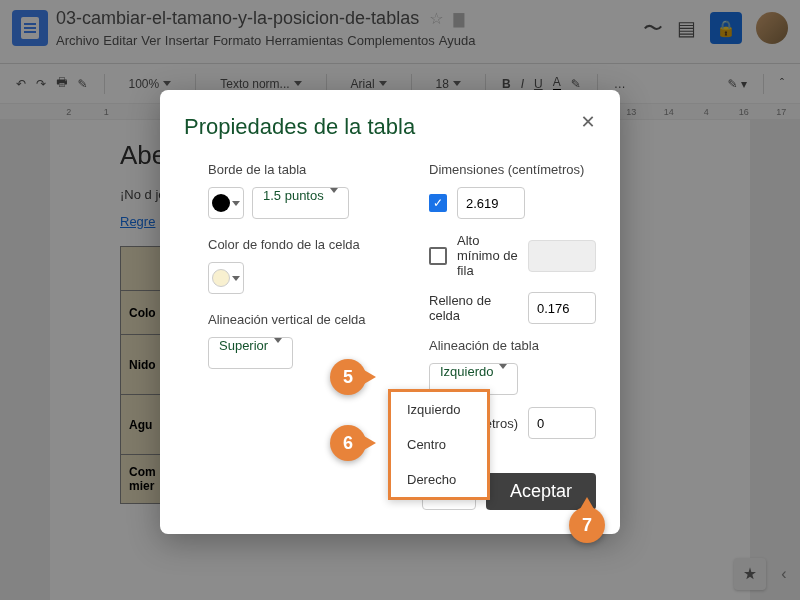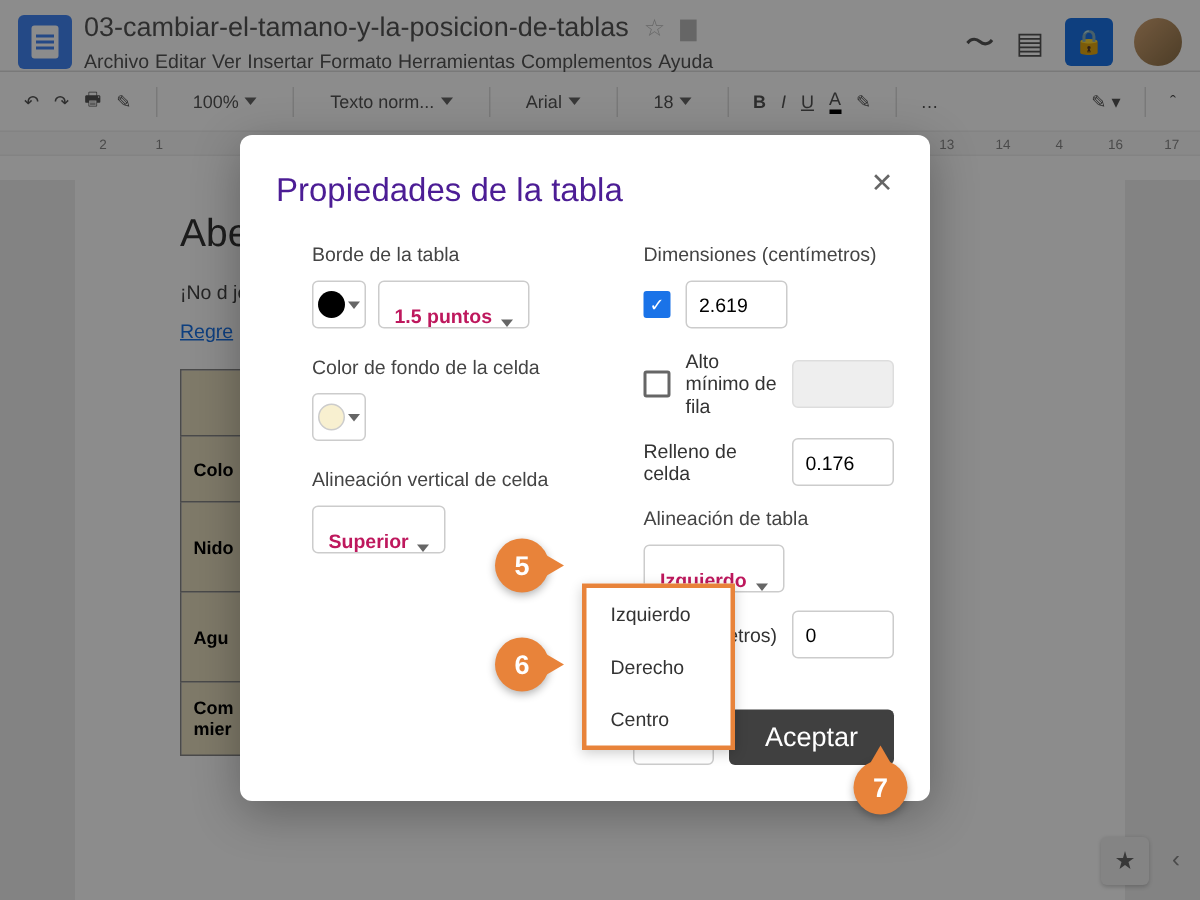--- a/index.html
+++ b/index.html
@@ -1,18 +1,18 @@
 <!DOCTYPE html>
 <html><head>
 <meta charset="utf-8">
 <style>
 * { box-sizing: border-box; margin: 0; padding: 0; font-family: Arial, sans-serif; }
 body { width: 800px; height: 600px; overflow: hidden; position: relative; background: #fff; }
 .overlay { position: absolute; inset: 0; background: rgba(0,0,0,0.45); z-index: 5; }
-.topbar { height: 48px; background: #fff; display: flex; align-items: flex-start; padding: 8px 12px; border-bottom: 1px solid #ddd; position: relative; }
+.topbar { height: 64px; background: #fff; display: flex; align-items: flex-start; padding: 8px 12px; border-bottom: 1px solid #ddd; position: relative; }
 .doc-icon { width: 36px; height: 36px; background: #4285f4; border-radius: 4px; margin-right: 8px; display:flex; align-items:center; justify-content:center; margin-top: 2px;}
 .doc-icon-inner { width: 18px; height: 22px; background: #fff; border-radius: 2px; position: relative; }
 .doc-icon-inner::after { content:''; position:absolute; left:3px; top:6px; width:12px; height:2px; background:#4285f4; box-shadow: 0 4px 0 #4285f4, 0 8px 0 #4285f4; }
 .titlewrap { flex: 1; }
 .doctitle { font-size: 18px; color: #555; display: flex; align-items: center; gap: 10px; }
 .star { color: #bbb; font-size: 16px; }
 .folder { color: #bbb; font-size: 14px; }
 .menurow { display: flex; gap: 4px; color: #555; font-size: 13px; margin-top: 4px; }
 .rightbar { display:flex; align-items:center; gap:14px; padding-top:4px;}
 .chat-icon { color:#555; font-size:20px;}
@@ -25,30 +25,30 @@
 .ruler { height: 16px; background: #fafafa; border-bottom:1px solid #eee; position:relative; font-size:9px; color:#888; display:flex; align-items:center; padding-left:50px;}
 .ruler span{ width:38px; display:inline-block; text-align:center;}
 .page-area { position:absolute; top:120px; left:0; right:0; bottom:0; background:#eee; padding: 0 50px;}
 .page { background:#fff; min-height:100%; padding: 20px 70px; position:relative;}
 .page h1{ font-size:26px; font-weight:400; color:#333; margin-bottom:16px;}
 .page p{ font-size:13px; color:#444; margin-bottom:10px;}
 .page a{ color:#1a73e8; text-decoration:underline; font-size:13px;}
 .page-table{ margin-top:16px; border-collapse:collapse; width:200px;}
 .page-table td{ border:1px solid #888; padding:10px 8px; background:#e8dfc0; font-size:12px; font-weight:bold; height:44px; vertical-align:middle;}
 .dialog { position: absolute; left: 160px; top: 90px; width: 460px; background: #fff; border-radius: 8px; box-shadow: 0 8px 32px rgba(0,0,0,0.3); z-index: 10; padding: 24px; }
-.dialog-title { font-size: 22px; color: #4c1d95; font-weight: 400; margin-bottom: 20px;}
+.dialog-title { font-size: 22px; color: #14532d; font-weight: 400; margin-bottom: 20px;}
 .close-x { position:absolute; right:20px; top:20px; color:#666; font-size:18px; cursor:pointer; width:24px; height:24px; display:flex; align-items:center; justify-content:center;}
 .dialog-body { display:flex; gap: 30px; }
 .col { flex:1;margin-left:24px; }
 .section-label { font-size:13px; color:#444; margin-bottom:10px; margin-top:2px;}
 .field-row { display:flex; gap:8px; margin-bottom:18px; align-items:center;}
 .color-btn { width:36px; height:32px; border:1px solid #ccc; border-radius:4px; display:flex; align-items:center; justify-content:center; gap:2px; background:#fff;}
 .color-circle { width:18px; height:18px; border-radius:50%; }
 .tri { width:0; height:0; border-left:4px solid transparent; border-right:4px solid transparent; border-top:5px solid #666;}
-.select-btn { height:32px; border:1px solid #ccc; border-radius:4px; padding:0 10px; display:flex; align-items:flex-end; gap:6px; background:#fff; font-size:13px; color:#be185d;font-weight:bold;}
+.select-btn { height:32px; border:1px solid #ccc; border-radius:4px; padding:0 10px; display:flex; align-items:flex-start; gap:6px; background:#fff; font-size:13px; color:#14532d;}
 .dim-row { display:flex; align-items:center; margin-bottom:14px; gap:10px;}
 .checkbox { width:18px; height:18px; border:2px solid #666; border-radius:2px; display:flex; align-items:center; justify-content:center; flex-shrink:0;}
 .checkbox.checked { background:#1a73e8; border-color:#1a73e8; color:#fff; font-size:12px;}
 .dim-label { flex:1; font-size:13px; color:#333;}
 .dim-input { width:68px; height:32px; border:1px solid #ccc; border-radius:4px; padding:0 8px; font-size:13px; text-align:left;}
 .dim-input.gray { background:#eee; border-color:#ddd;}
 .dropdown-menu { position:absolute; border:3px solid #e8833a; background:#fff; box-shadow:0 2px 8px rgba(0,0,0,0.2); z-index:20;}
 .dropdown-menu div { padding:10px 16px; font-size:13px; color:#333;}
 .dialog-footer { display:flex; justify-content:flex-end; gap:10px; margin-top:20px;}
 .btn-cancel { padding:8px 20px; border:1px solid #ccc; border-radius:4px; background:#fff; color:#1a73e8; font-size:14px;}
@@ -260,19 +260,19 @@
     </div>
   </div>
   <div class="dialog-footer">
     <button class="btn-cancel"><span>ar</span></button>
     <button class="btn-ok"><span>Aceptar</span></button>
   </div>
 </div>
 
 <div class="dropdown-menu" style="left:388px; top:389px; width:102px;">
   <div>Izquierdo</div>
+  <div>Centro</div>
   <div>Derecho</div>
-  <div>Centro</div>
 </div>
 
 <div class="callout pointer p5">5</div>
 <div class="callout pointer p6">6</div>
 <div class="callout pointer p7">7</div>
 
 </body></html>

